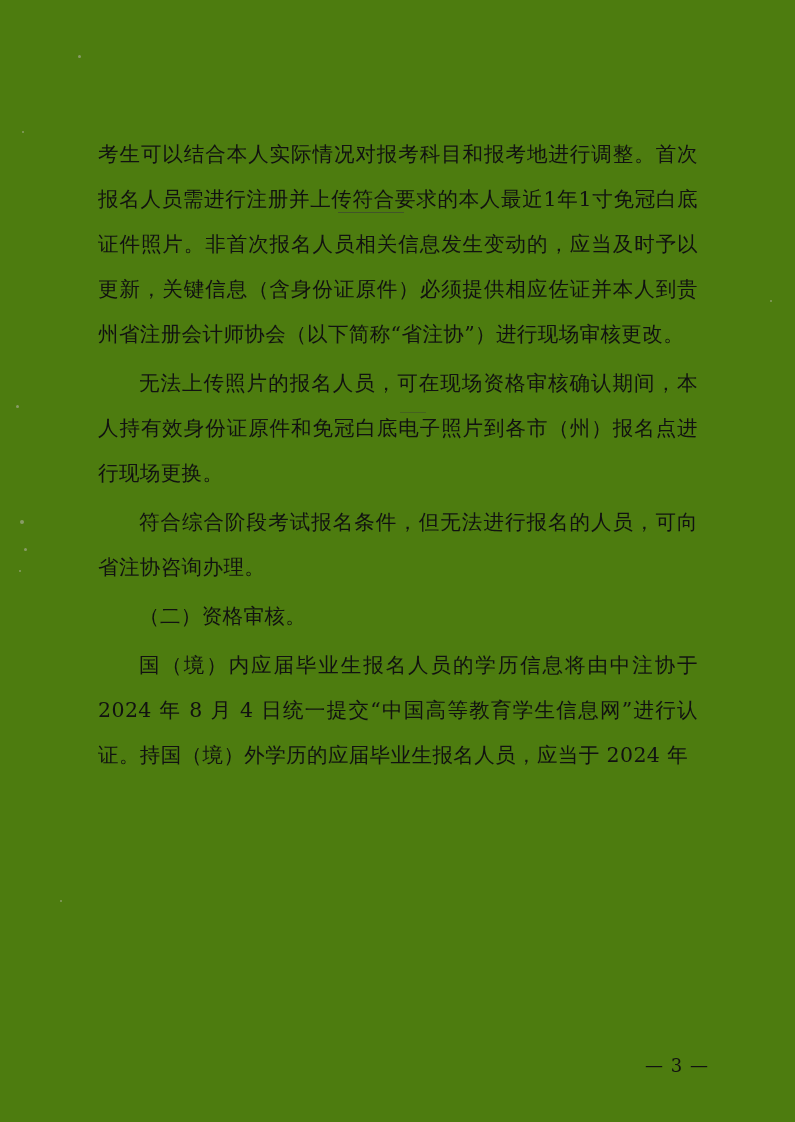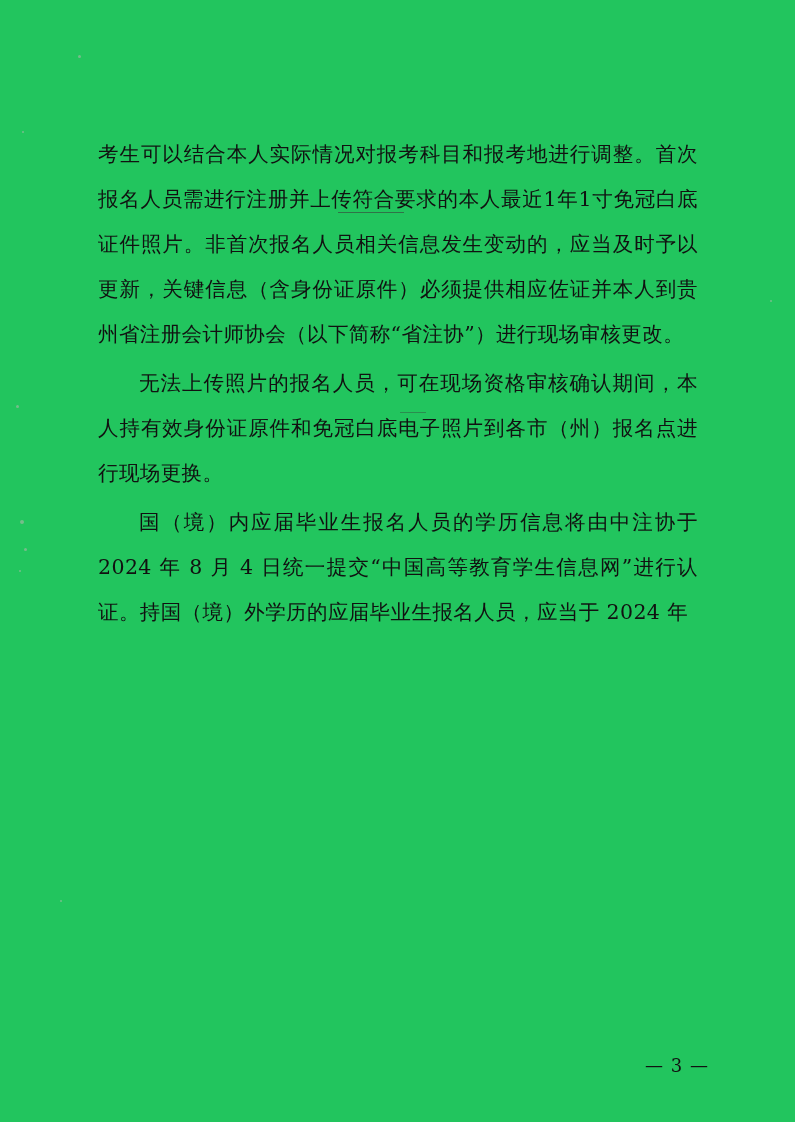--- a/index.html
+++ b/index.html
@@ -13,21 +13,21 @@
     font-family: "DejaVu Serif", "Liberation Serif", serif;
     color: #1a1a1a;
     position: relative;
     overflow: hidden;
   }
 
   
   .page {
     position: absolute;
     inset: 0;
-    background: #22c55e;
+    background: #4d7c0f;
   }
 
   
   .speck {
     position: absolute;
     background: #b9b6ae;
     border-radius: 50%;
     opacity: .55;
   }
 
@@ -82,17 +82,19 @@
   <div class="speck" style="left:19px; top:570px; width:2px; height:2px;"></div>
   <div class="speck" style="left:770px; top:300px; width:2px; height:2px;"></div>
   <div class="speck" style="left:60px; top:900px; width:2px; height:2px;"></div>
 
   <div class="stroke" style="left:338px; top:212px; width:66px;"></div>
   <div class="stroke" style="left:400px; top:412px; width:26px; opacity:.4;"></div>
 
   <div class="content">
     <p class="para">考生可以结合本人实际情况对报考科目和报考地进行调整。首次报名人员需进行注册并上传符合要求的本人最近1年1寸免冠白底证件照片。非首次报名人员相关信息发生变动的，应当及时予以更新，关键信息（含身份证原件）必须提供相应佐证并本人到贵州省注册会计师协会（以下简称“省注协”）进行现场审核更改。</p>
     <p class="para indent">无法上传照片的报名人员，可在现场资格审核确认期间，本人持有效身份证原件和免冠白底电子照片到各市（州）报名点进行现场更换。</p>
+    <p class="para indent">符合综合阶段考试报名条件，但无法进行报名的人员，可向省注协咨询办理。</p>
+    <p class="para indent">（二）资格审核。</p>
     <p class="para indent">国（境）内应届毕业生报名人员的学历信息将由中注协于2024 年 8 月 4 日统一提交“中国高等教育学生信息网”进行认证。持国（境）外学历的应届毕业生报名人员，应当于 2024 年</p>
   </div>
 
   <div class="page-number">— 3 —</div>
 </div>
 
 </body></html>

